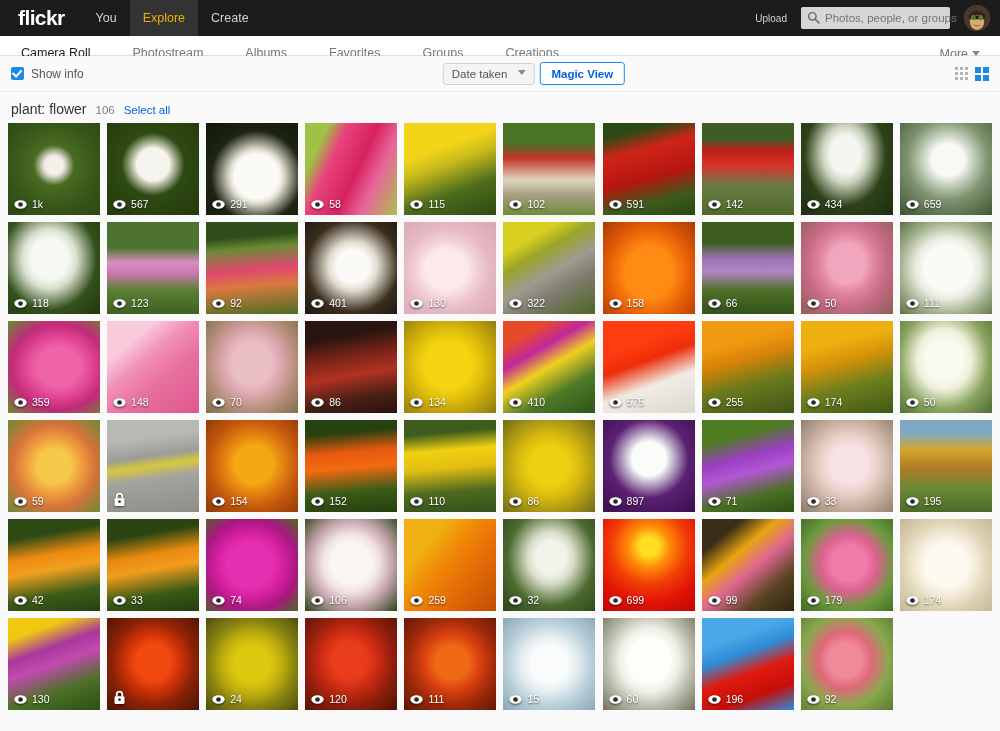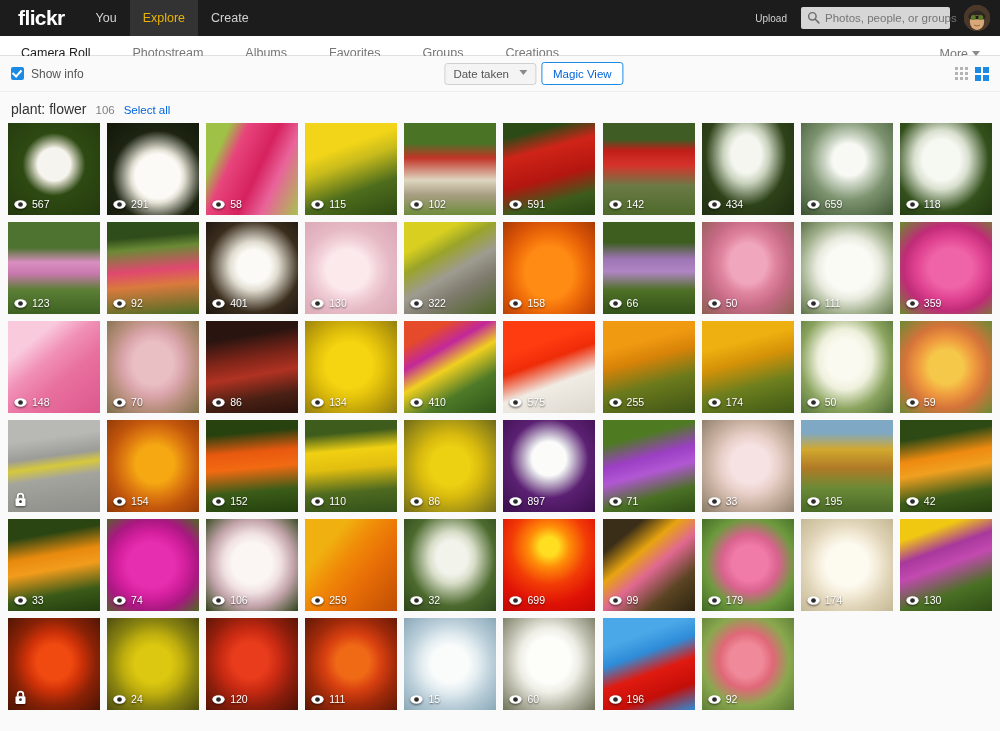--- a/index.html
+++ b/index.html
@@ -182,21 +182,21 @@
     padding: 0 8px;
     cursor: pointer;
     gap: 6px;
   }
   #magicview-btn {
     height: 23px;
     background: #ffffff;
     border: 1px solid #1b8ae5;
     border-radius: 3px;
     font-size: 11.5px;
-    font-weight: normal;
+    font-weight: bold;
     color: #0063dc;
     display: flex;
     align-items: center;
     padding: 0 11px;
     cursor: pointer;
   }
   #view-toggles {
     margin-left: auto;
     display: flex;
     align-items: center;
@@ -355,20 +355,30 @@
 </div>
 
 <div id="group-header">
   <span id="group-title">plant: flower</span>
   <span id="group-count">106</span>
   <span id="select-all">Select all</span>
 </div>
 
 <div id="grid">
     <div class="tile">
+      <div class="photo" style="background: radial-gradient(circle at 50% 46%, rgb(242, 240, 232) 0px, rgb(242, 240, 232) 13%, rgb(216, 214, 200) 17%, rgb(74, 107, 33) 30%, rgb(56, 88, 26) 60%, rgb(44, 71, 20) 100%);"></div>
+      <div class="badge">
+        <svg class="eye" viewBox="0 0 16 11">
+          <ellipse cx="8" cy="5.5" rx="7.6" ry="5.2" fill="#ffffff"></ellipse>
+          <circle cx="8" cy="5.5" r="2.9" fill="#2a2a2a"></circle>
+        </svg>
+        <span>1k</span>
+      </div>
+    </div>
+    <div class="tile">
       <div class="photo" style="background: radial-gradient(circle at 50% 45%, rgb(245, 244, 238) 0px, rgb(245, 244, 238) 24%, rgb(207, 208, 189) 28%, rgb(46, 74, 18) 46%, rgb(36, 57, 14) 100%);"></div>
       <div class="badge">
         <svg class="eye" viewBox="0 0 16 11">
           <ellipse cx="8" cy="5.5" rx="7.6" ry="5.2" fill="#ffffff"></ellipse>
           <circle cx="8" cy="5.5" r="2.9" fill="#2a2a2a"></circle>
         </svg>
         <span>567</span>
       </div>
     </div>
     <div class="tile">

